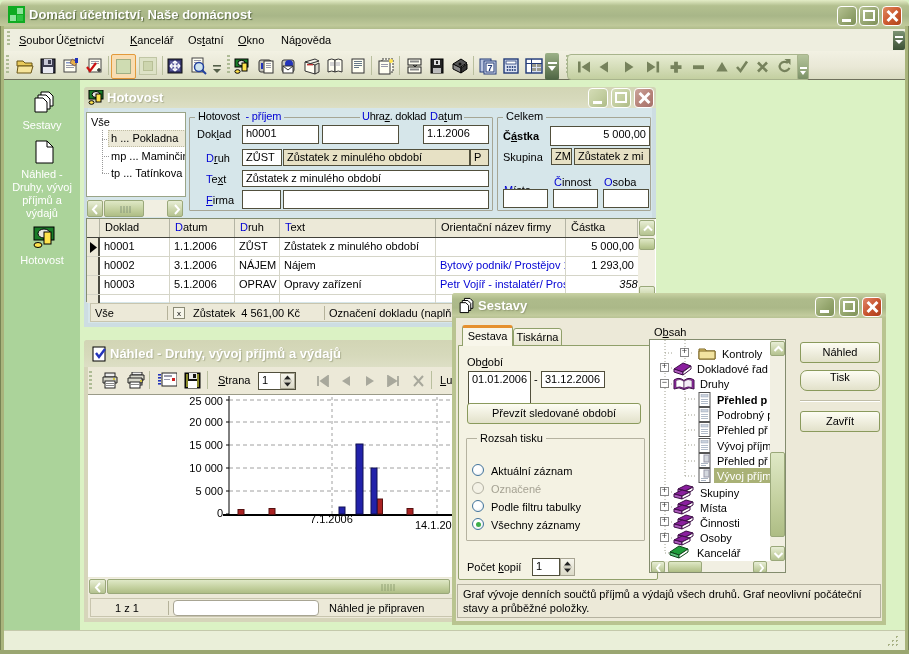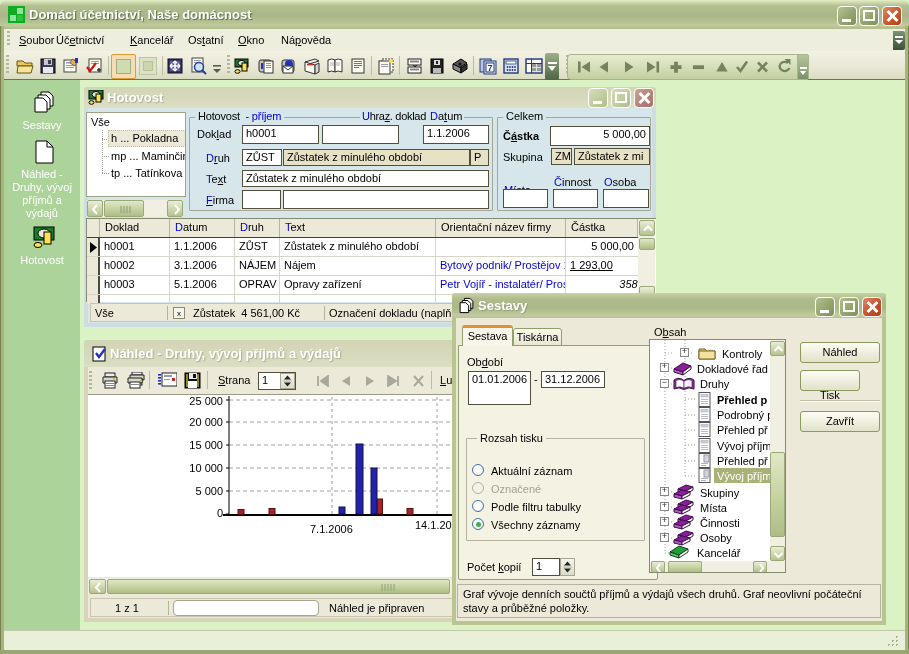--- a/index.html
+++ b/index.html
@@ -448,21 +448,21 @@
    <div class="tcell" style="left:13px;top:19px;width:70px;">h0001</div>
    <div class="tcell" style="left:83px;top:19px;width:65px;">1.1.2006</div>
    <div class="tcell" style="left:148px;top:19px;width:45px;">ZŮST</div>
    <div class="tcell" style="left:193px;top:19px;width:156px;">Zůstatek z minulého období</div>
    <div class="tcell" style="left:479px;top:19px;width:72px;text-align:right;">5 000,00</div>
    <div class="tcell" style="left:13px;top:38px;width:70px;">h0002</div>
    <div class="tcell" style="left:83px;top:38px;width:65px;">3.1.2006</div>
    <div class="tcell" style="left:148px;top:38px;width:45px;">NÁJEM</div>
    <div class="tcell" style="left:193px;top:38px;width:156px;">Nájem</div>
    <div class="tcell blue" style="left:349px;top:38px;width:130px;">Bytový podnik/ Prostějov 1</div>
-   <div class="tcell" style="left:479px;top:38px;width:72px;text-decoration:underline;">1 293,00</div>
+   <div class="tcell" style="left:479px;top:38px;width:72px;text-align:right;">1 293,00</div>
    <div class="tcell" style="left:13px;top:57px;width:70px;">h0003</div>
    <div class="tcell" style="left:83px;top:57px;width:65px;">5.1.2006</div>
    <div class="tcell" style="left:148px;top:57px;width:45px;">OPRAV</div>
    <div class="tcell" style="left:193px;top:57px;width:156px;">Opravy zařízení</div>
    <div class="tcell blue" style="left:349px;top:57px;width:130px;">Petr Vojíř - instalatér/ Prost</div>
    <div class="tcell" style="left:498px;top:57px;width:72px;text-align:right;font-style:italic;">358,00</div>
 
    <div class="abs" style="left:0;top:37px;width:551px;height:1px;background:#d5d5c8;"></div>
    <div class="abs" style="left:0;top:56px;width:551px;height:1px;background:#d5d5c8;"></div>
    <div class="abs" style="left:0;top:75px;width:551px;height:1px;background:#d5d5c8;"></div>
@@ -600,21 +600,21 @@
      <rect x="181" y="113.5" width="6" height="6"></rect>
      <rect x="289" y="104" width="5.5" height="15"></rect>
      <rect x="319" y="113.5" width="6" height="6"></rect>
     </g>
     <g fill="#2222aa" stroke="#111155">
      <rect x="251" y="112" width="6" height="7"></rect>
      <rect x="268" y="49" width="7" height="70"></rect>
      <rect x="283" y="73" width="6" height="46"></rect>
     </g>
    </svg>
-   <div class="abs" style="left:222px;top:128px;">7.1.2006</div>
+   <div class="abs" style="left:222px;top:118px;">7.1.2006</div>
    <div class="abs" style="left:327px;top:124px;">14.1.2006</div>
   </div>
 
   <div class="strack" style="left:0px;top:211px;width:564px;height:16px;"></div>
   <div class="sbtn" style="left:1px;top:212px;width:17px;height:15px;">
    <svg width="17" height="15">
           <path d="M10 3 L6 7.5 L10 12" stroke="#fff" stroke-width="2" fill="none"></path>
         </svg>
       </div>
   <div class="sthumb" style="left:19px;top:212px;width:343px;height:15px;">
@@ -660,20 +660,21 @@
  <div class="abs" id="sesbody" style="left:4px;top:25px;width:426px;height:303px;background:#ece9d8;">
 
   <div class="abs" style="left:2px;top:27px;width:200px;height:235px;background:#f4f2e3;border:1px solid #90a06a;border-radius:0 2px 2px 2px;"></div>
   <div class="abs" style="left:57px;top:10px;width:49px;height:18px;background:linear-gradient(180deg,#faf8ec,#e8e6d2);border:1px solid #90a06a;border-radius:3px 3px 0 0;text-align:center;padding-top:2px;">Tiskárna</div>
   <div class="abs" style="left:6px;top:7px;width:51px;height:21px;background:#f8f6ea;border:1px solid #90a06a;border-bottom:none;border-top:3px solid #e5902e;border-radius:3px 3px 0 0;text-align:center;padding-top:2px;">Sestava</div>
 
   <div class="abs" style="left:11px;top:38px;">Ob<u>d</u>obí</div>
   <div class="fld" style="left:12px;top:53px;width:63px;height:34px;">01.01.2006</div>
   <div class="abs" style="left:78px;top:55px;">-</div>
   <div class="fld" style="left:85px;top:53px;width:64px;height:17px;">31.12.2006</div>
+  <div class="xbtn" style="left:11px;top:85px;width:174px;height:21px;padding-top:3px;">Převzít sledované období</div>
 
   <div class="gbox" style="left:10px;top:120px;width:179px;height:103px;border-color:#b5b2a0;"></div>
   <div class="abs" style="left:21px;top:114px;background:#f4f2e3;padding:0 3px;">Rozsah tisku</div>
   <div class="abs" style="left:16px;top:146px;width:12px;height:12px;border:1px solid #42749c;border-radius:50%;background:radial-gradient(circle at 4px 4px,#fff 40%,#dfe5ea);"></div>
   <div class="abs" style="left:35px;top:147px;">Aktuální záznam</div>
   <div class="abs" style="left:16px;top:164px;width:12px;height:12px;border:1px solid #b2b0a2;border-radius:50%;background:#f4f2e6;"></div>
   <div class="abs" style="left:35px;top:165px;color:#a5a293;">Označené</div>
   <div class="abs" style="left:16px;top:182px;width:12px;height:12px;border:1px solid #42749c;border-radius:50%;background:radial-gradient(circle at 4px 4px,#fff 40%,#dfe5ea);"></div>
   <div class="abs" style="left:35px;top:183px;">Podle filtru tabulky</div>
   <div class="abs" style="left:16px;top:200px;width:12px;height:12px;border:1px solid #42749c;border-radius:50%;background:radial-gradient(circle at 4px 4px,#fff 40%,#dfe5ea);">
@@ -859,19 +860,19 @@
         </div>
    <div class="sthumb" style="left:18px;top:221px;width:34px;height:12px;"></div>
    <div class="sbtn" style="left:103px;top:221px;width:14px;height:12px;">
     <svg width="14" height="12">
             <path d="M6 2 L9 6 L6 10" stroke="#fff" stroke-width="2" fill="none"></path>
           </svg>
         </div>
   </div>
 
   <div class="xbtn" style="left:344px;top:24px;width:80px;height:21px;padding-top:3px;">Náhled</div>
-  <div class="xbtn" style="left:344px;top:52px;width:60px;height:21px;padding-top:18px;">Tisk</div>
+  <div class="xbtn" style="left:344px;top:52px;width:80px;height:21px;padding-top:0;border-radius:7px;">Tisk</div>
   <div class="abs" style="left:344px;top:82px;width:80px;height:2px;border-top:1px solid #c0bda8;border-bottom:1px solid #fff;"></div>
   <div class="xbtn" style="left:344px;top:93px;width:80px;height:21px;padding-top:3px;">Zavřít</div>
 
   <div class="abs" style="left:1px;top:266px;width:424px;height:34px;background:#ece9d8;border:1px solid #b5b2a0;padding:2px 5px;line-height:14px;font-size:11px;">Graf vývoje denních součtů příjmů a výdajů všech druhů. Graf neovlivní počáteční<br>stavy a průběžné položky.</div>
  </div>
 </div>
 
 </body></html>

